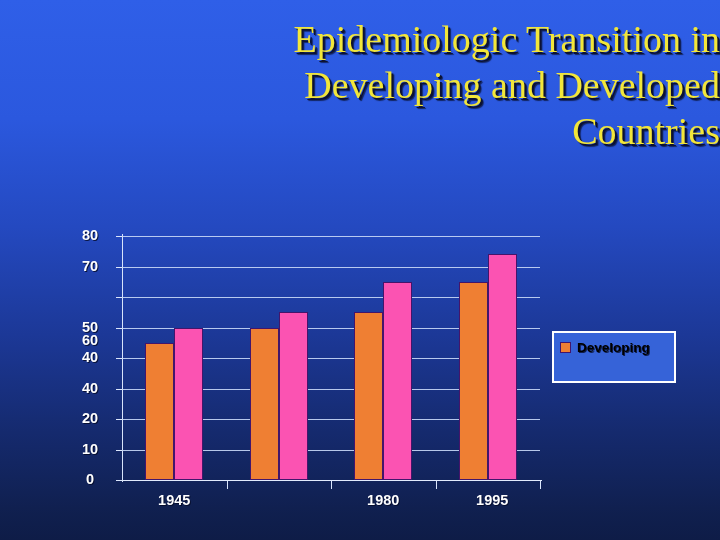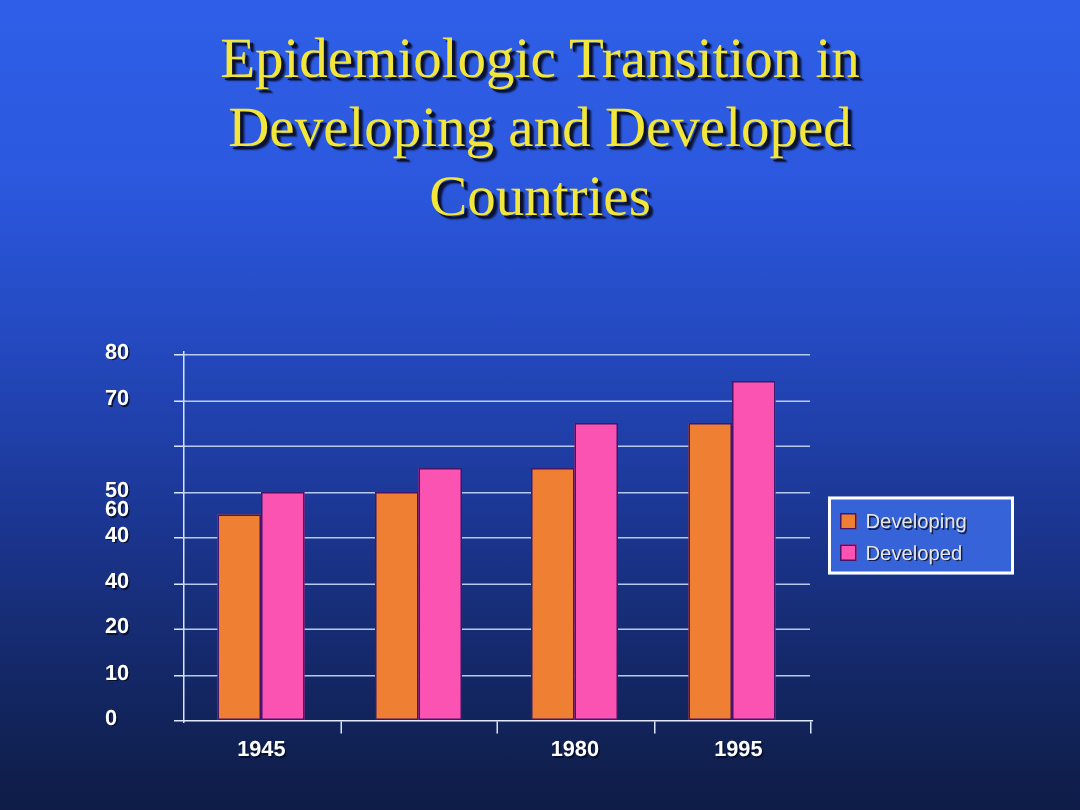--- a/index.html
+++ b/index.html
@@ -26,21 +26,21 @@
         #0e1c47 100%);
     overflow: hidden;
   }
 
   
   #title-block {
     position: absolute;
     left: 0;
     top: 16px;
     width: 720px;
-    text-align: center;
+    text-align: right;
     font-family: "Liberation Serif", serif;
     font-size: 38px;
     line-height: 46px;
     color: #f2e63a;
     text-shadow: 2px 2px 0 #0c1233, 3px 3px 1px rgba(4,8,28,0.65);
     letter-spacing: 0px;
     white-space: pre-line;
   }
 
   
@@ -87,21 +87,21 @@
     top: 481px;
     width: 1px;
     height: 8px;
     background: #dbe6fc;
   }
 
   
   .y-label {
     position: absolute;
     width: 40px;
-    text-align: left;
+    text-align: center;
     left: 70px;
     font-size: 14.5px;
     font-weight: bold;
     color: #ffffff;
     text-shadow: 1px 1px 0 rgba(6,12,40,0.85);
   }
   .x-label {
     position: absolute;
     top: 492px;
     width: 104px;
@@ -142,22 +142,22 @@
   .legend-swatch {
     width: 11px;
     height: 11px;
     border: 1px solid #43156b;
     box-sizing: border-box;
     margin-right: 6px;
     flex: 0 0 auto;
   }
   .legend-text {
     font-size: 13.5px;
-    font-weight: normal;
-    color: #e5e5e5;
+    font-weight: bold;
+    color: #000000;
     text-shadow: 1px 1px 0 rgba(6,12,40,0.8);
     white-space: nowrap;
   }
 </style>
 </head>
 <body>
 
 <div id="slide">
 
   <div id="title-block">Epidemiologic Transition in
@@ -203,24 +203,20 @@
       <div class="bar developed" style="left: 261.25px; width: 29px; height: 198.25px; background: rgb(251, 83, 178);"></div>
       <div class="bar developing" style="left: 336.75px; width: 29px; height: 198.25px; background: rgb(239, 127, 51);"></div>
       <div class="bar developed" style="left: 365.75px; width: 29px; height: 225.7px; background: rgb(251, 83, 178);"></div>
     </div>
 
   <div id="legend">
       <div class="legend-row">
         <span class="legend-swatch" style="background: rgb(239, 127, 51);"></span>
         <span class="legend-text">Developing</span>
       </div>
-      <div class="legend-row">
-        <span class="legend-swatch" style="background: rgb(251, 83, 178);"></span>
-        <span class="legend-text">Developed</span>
-      </div>
     </div>
 
 <div class="y-label" style="top: 471px;">0</div>
     <div class="y-label" style="top: 440.5px;">10</div>
     <div class="y-label" style="top: 410px;">20</div>
     <div class="y-label" style="top: 379.5px;">40</div>
     <div class="y-label" style="top: 349px;">40</div>
     <div class="y-label" style="top: 318.5px;">50</div>
     <div class="y-label" style="top: 288px; margin-top: 44px;">60</div>
     <div class="y-label" style="top: 257.5px;">70</div>

